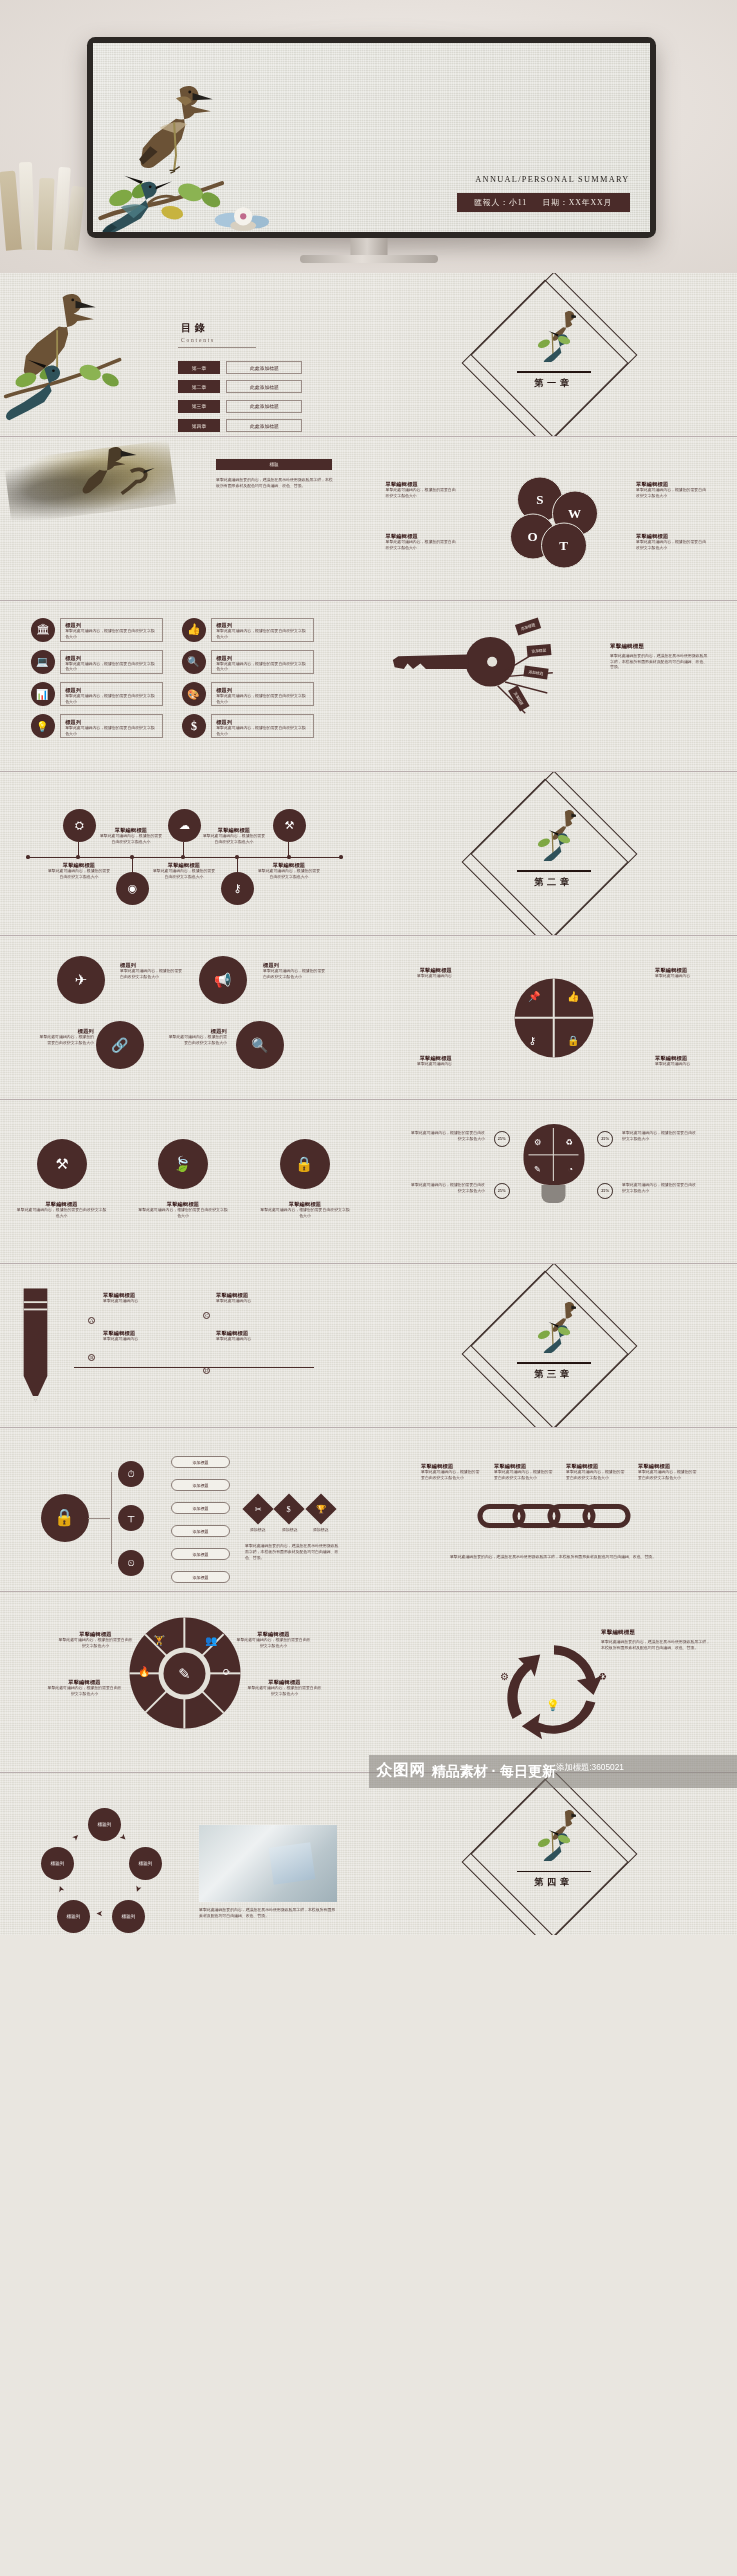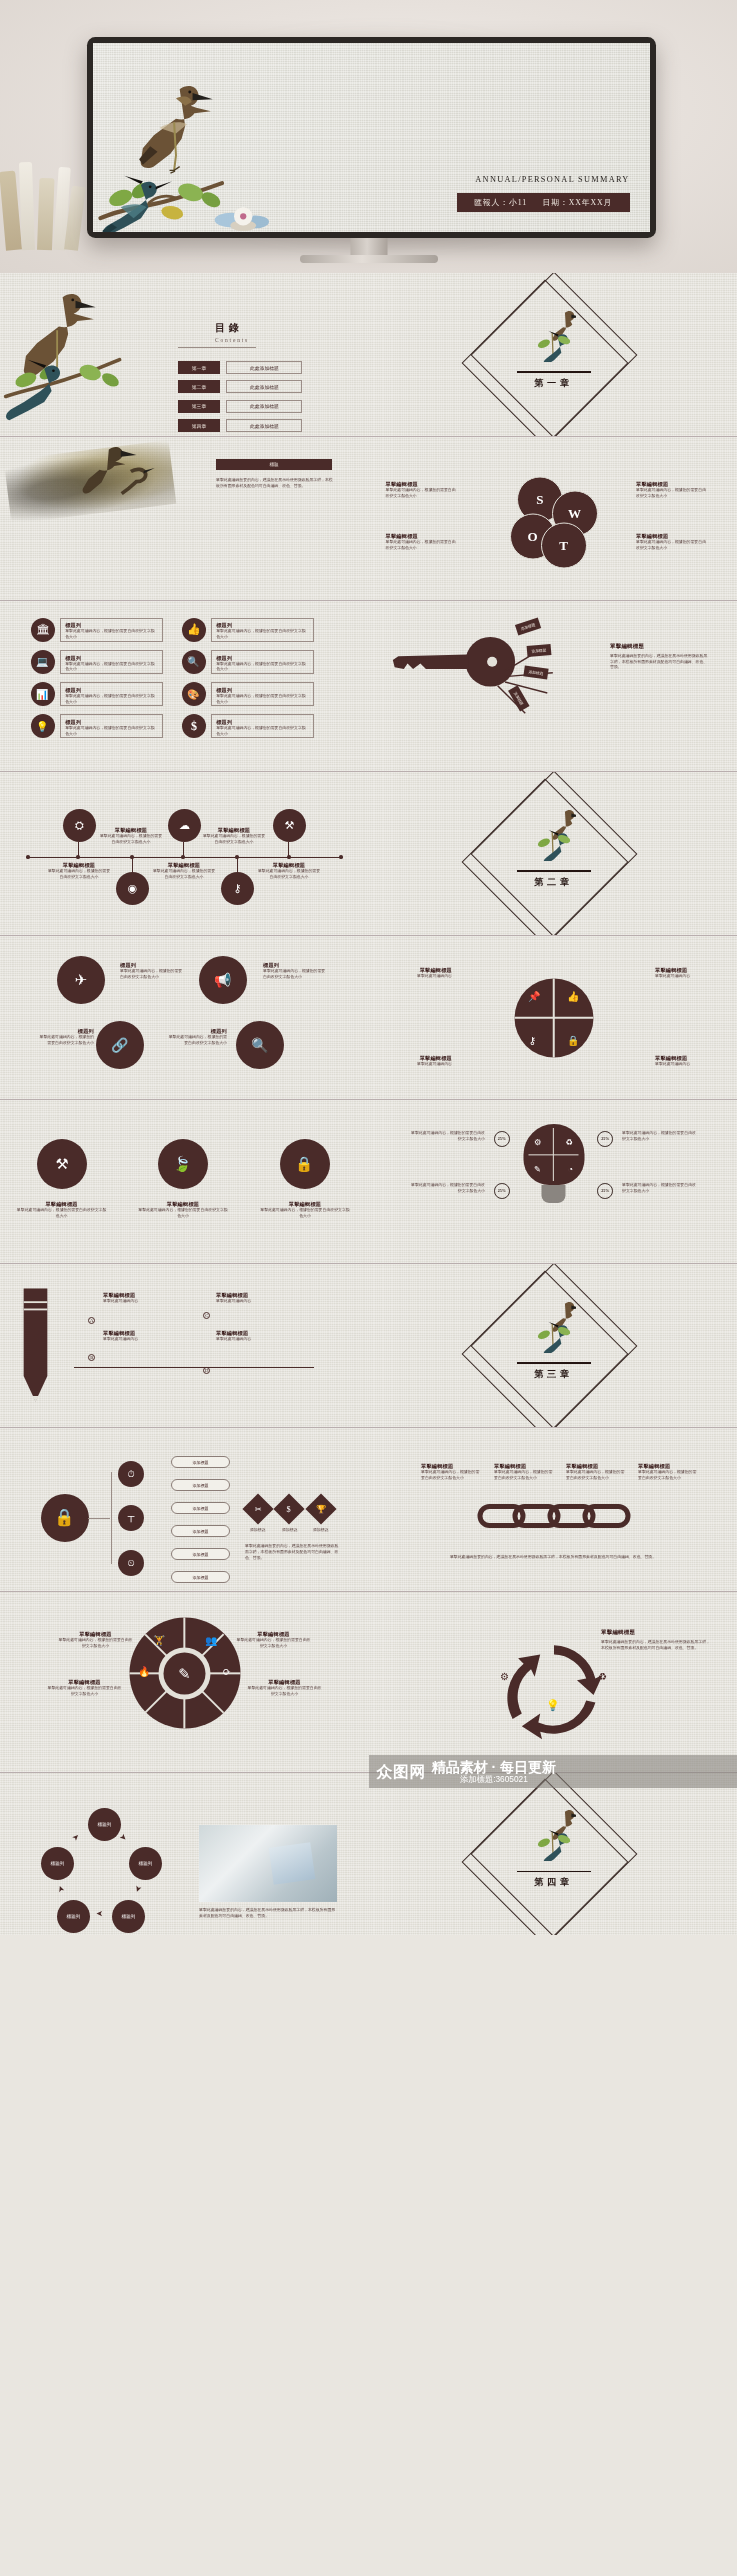--- a/index.html
+++ b/index.html
@@ -87,21 +87,21 @@
   .slide.h196{ height:181px; }
   .slide.h176{ height:162px; }
 
   .ph-title{ font-size:5.2px; font-weight:bold; color:#3a1d1c; letter-spacing:0.2px; }
   .ph-body{ font-size:3.9px; color:#5a4340; line-height:1.5; }
 
   .dark{ background:#4a2b29; color:#f1e9e2; }
   .flexc{ display:flex; align-items:center; justify-content:center; }
 
   
-  .contents-head{ position:absolute; left:181px; top:48px;margin-left:34px; }
+  .contents-head{ position:absolute; left:181px; top:48px; }
   .contents-head .cn{ font-size:10px; font-weight:bold; letter-spacing:3.7px; color:#2e1a18;}
   .contents-head .en{ font-size:5.5px; letter-spacing:1.8px; color:#6a5750; margin-top:1.8px; text-align:center;}
   .contents-rule{ position:absolute; left:178px; top:74px; width:78px; height:0.9px; background:#9b8d87;}
   .toc-row{ display:flex; gap:6.4px; margin-bottom:6.4px; }
   .toc-num{ width:42px; height:13px; background:#4a2b29; color:#f0e8e0; font-size:4.8px; }
   .toc-txt{ width:76px; height:13px; border:0.9px solid #9b8d87; color:#3a1d1c; font-size:4.8px; }
 
   
   .diamond-wrap{ position:absolute; left:50%; top:50%; transform:translate(-50%,-50%); width:118px; height:118px; }
   .dia{ position:absolute; inset:0; border:0.9px solid #3a2a26; transform:rotate(45deg); }
@@ -147,22 +147,22 @@
     background:linear-gradient(160deg,#dfe8ee,#a9bfd0); transform:rotate(-8deg);
   }
 
   
   .watermark{
     position:absolute; left:369px; bottom:147px; width:369px; height:33px;
     background:rgba(128,124,118,.55);
     display:flex; align-items:center; gap:5.5px; padding:0 7.4px; color:#fff;
     pointer-events:none;
   }
-  .wm-logo{ font-size:15.7px; font-weight:bold; letter-spacing:0.9px; line-height:1; font-family:Liberation Sans, sans-serif;}
-  .wm-right{ display:flex; flex-direction:column; line-height:1.15;}
+  .wm-logo{ font-size:15.7px; font-weight:bold; letter-spacing:0.9px; line-height:1; font-family:Liberation Mono, monospace;}
+  .wm-right{ display:flex; flex-direction:row; line-height:1.15;}
   .wm-tag{ font-size:14px; font-weight:bold; font-family:"Liberation Sans",sans-serif;}
   .wm-id{ font-size:8.3px; font-family:"Liberation Sans",sans-serif; text-align:center;}
 
   .ink{
     position:absolute; left:7.4px; top:13px; width:166px; height:64px;
     background:
       radial-gradient(ellipse at 30% 55%, rgba(60,55,45,.55) 0 18%, rgba(60,55,45,0) 60%),
       radial-gradient(ellipse at 60% 40%, rgba(150,130,60,.55) 0 20%, rgba(150,130,60,0) 65%),
       radial-gradient(ellipse at 80% 60%, rgba(90,80,55,.35) 0 22%, rgba(90,80,55,0) 70%);
     filter: blur(0.4px);

